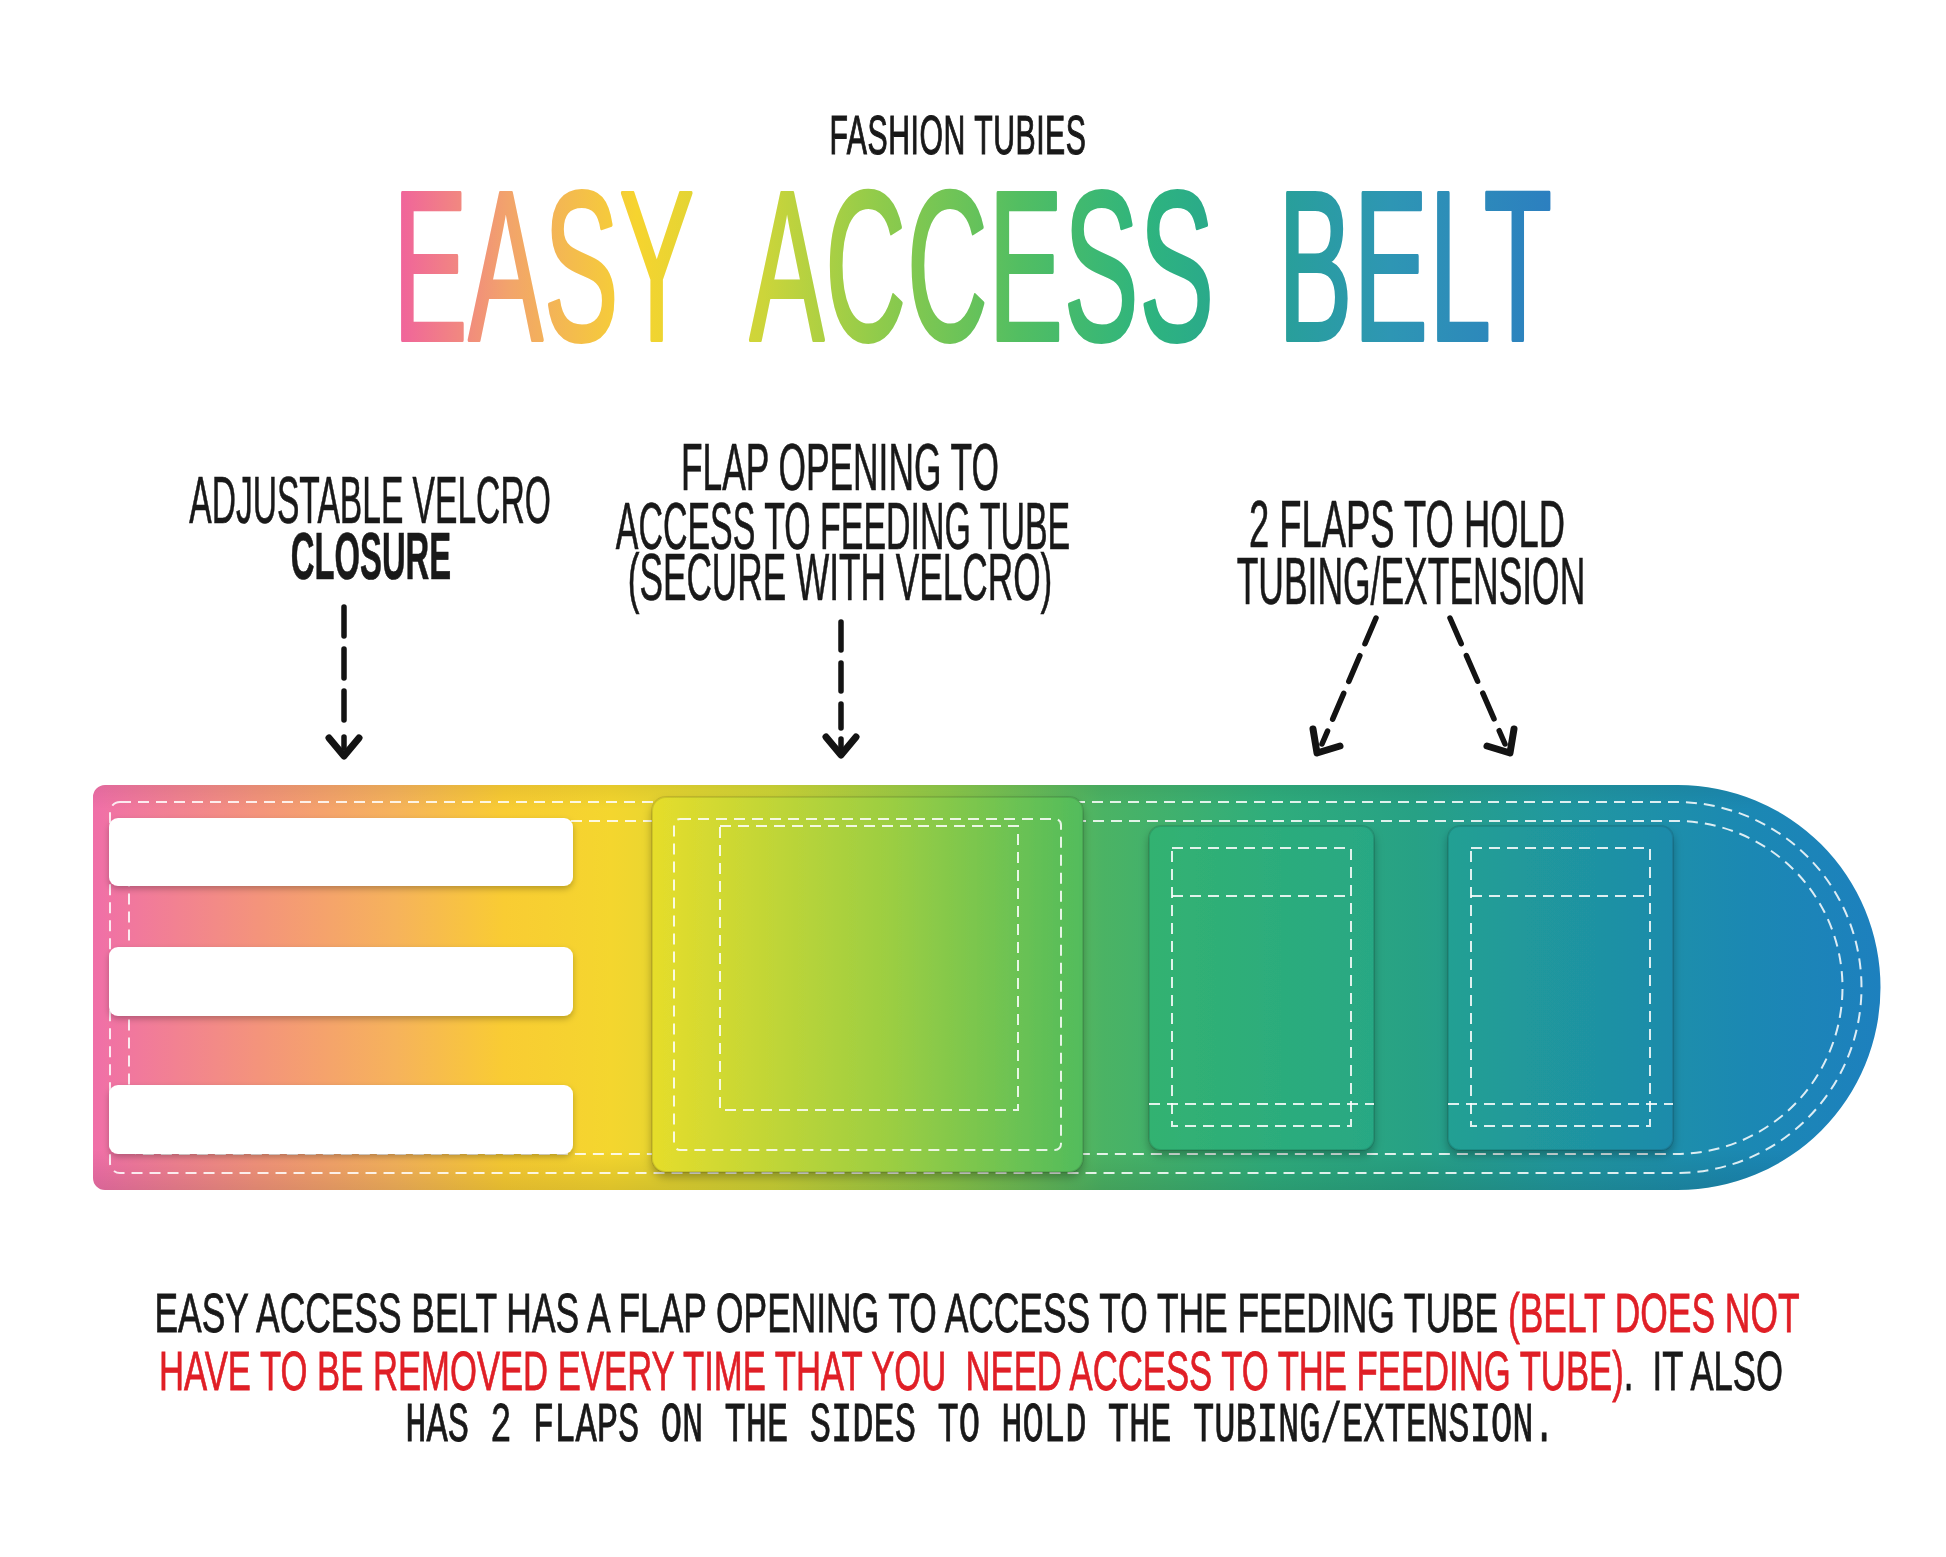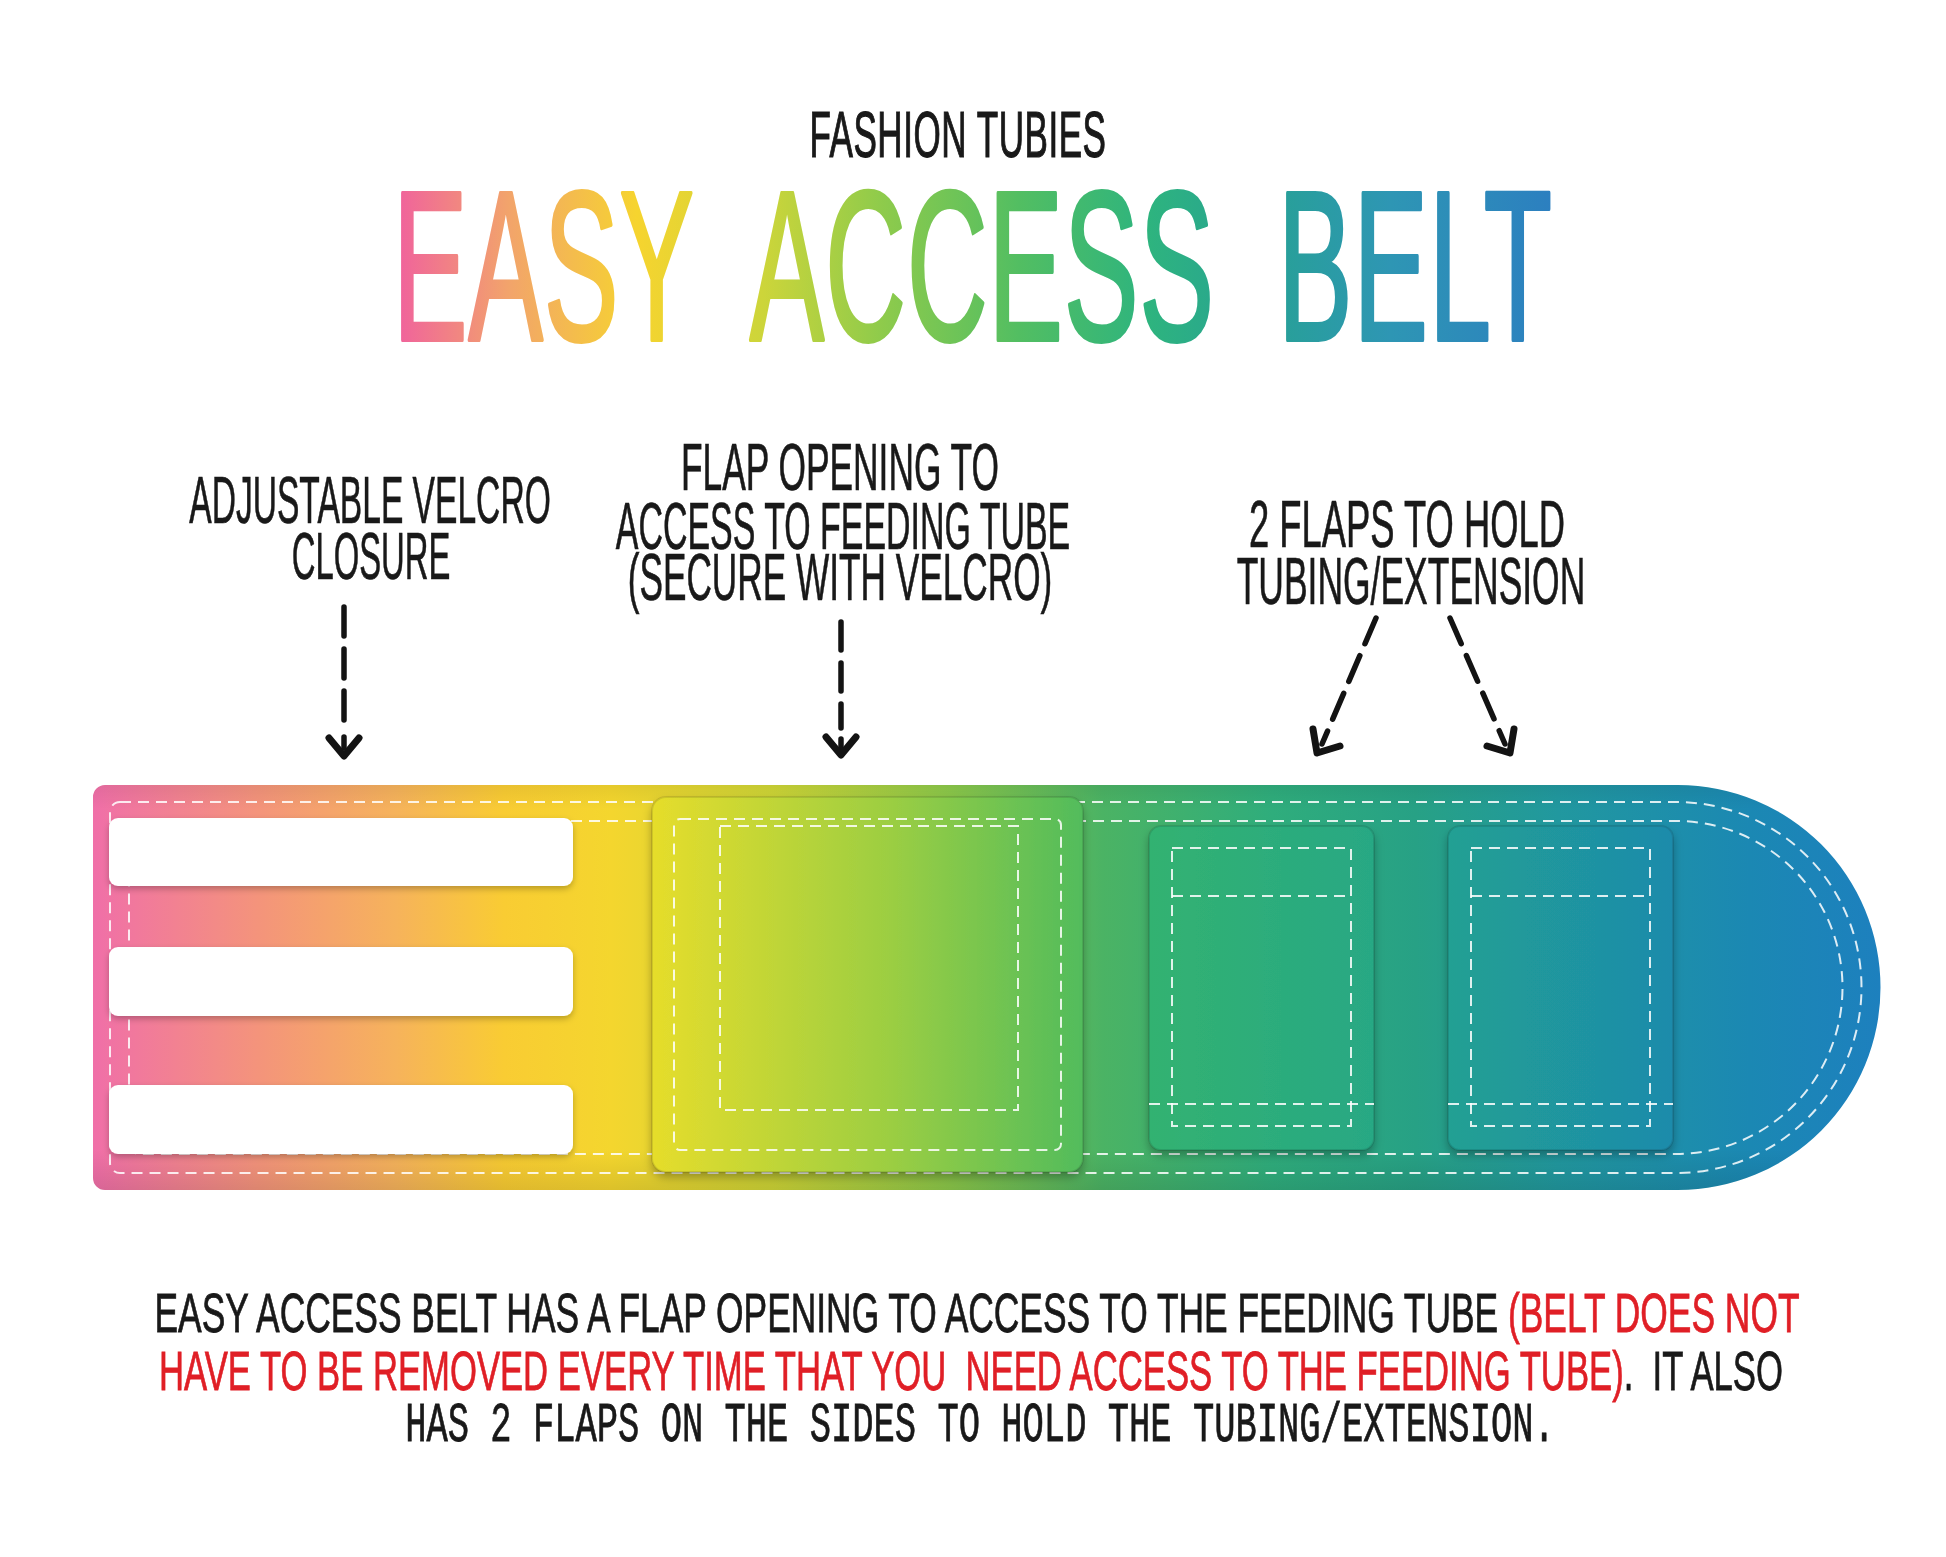--- a/index.html
+++ b/index.html
@@ -1,25 +1,25 @@
 <!DOCTYPE html>
 <html><head>
 <meta charset="utf-8">
 <style>
   html,body{margin:0;padding:0;}
   body{width:1946px;height:1557px;background:#ffffff;position:relative;overflow:hidden;
        font-family:"Liberation Sans", sans-serif;}
   .txt{position:absolute;white-space:nowrap;transform:translateX(-50%);}
   .txt>span{display:inline-block;transform-origin:50% 50%;}
-  #t1{left:958px;top:100px;font-size:65px;line-height:69px;font-weight:400;-webkit-text-stroke:1.2px #191919;color:#191919;letter-spacing:1px;}
+  #t1{left:958px;top:100px;font-size:56px;line-height:69px;font-weight:400;-webkit-text-stroke:1.2px #191919;color:#191919;letter-spacing:1px;}
   #t1>span{transform:scaleX(0.539);}
   .lbl{font-size:66px;line-height:57px;font-weight:400;-webkit-text-stroke:0.7px #191919;color:#191919;}
   .lbl>span{transform:scaleX(0.56);}
   #l1a{left:370px;top:472px;} #l1a>span{transform:scaleX(0.509);}
-  #l1b{left:371px;top:528px;} #l1b>span{transform:scaleX(0.497);}
+  #l1b{left:371px;top:528px;font-weight:bold;} #l1b>span{transform:scaleX(0.497);}
   #l2a{left:840px;top:439px;text-align:right;} #l2a>span{transform:scaleX(0.535);}
   #l2b{left:843px;top:498px;text-decoration:underline;} #l2b>span{transform:scaleX(0.514);}
   #l2c{left:840px;top:549px;} #l2c>span{transform:scaleX(0.5335);}
   #l3a{left:1407px;top:496px;} #l3a>span{transform:scaleX(0.551);}
   #l3b{left:1411px;top:553px;} #l3b>span{transform:scaleX(0.537);}
   .par{font-size:56px;line-height:57px;font-weight:400;-webkit-text-stroke:0.8px currentColor;color:#191919;}
   .par>span{transform:scaleX(0.6315);}
   .par .red{color:#e01f26;}
   #p1{left:977px;top:1284px;}
   #p2{left:971px;top:1342px;} #p2>span{transform:scaleX(0.619);}

